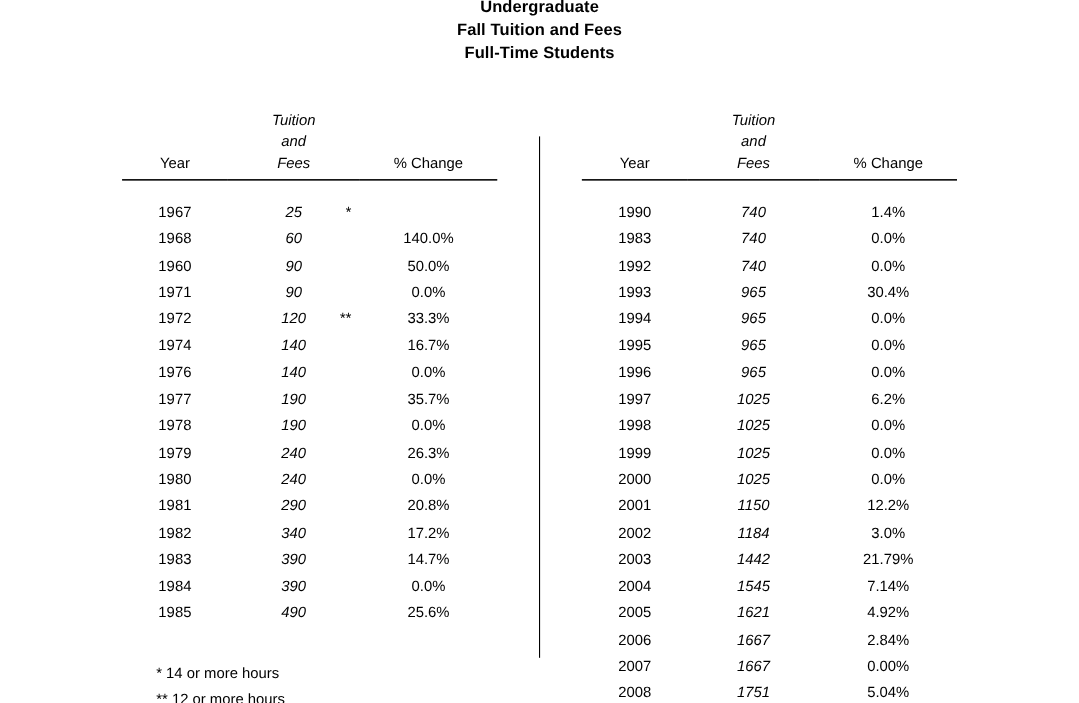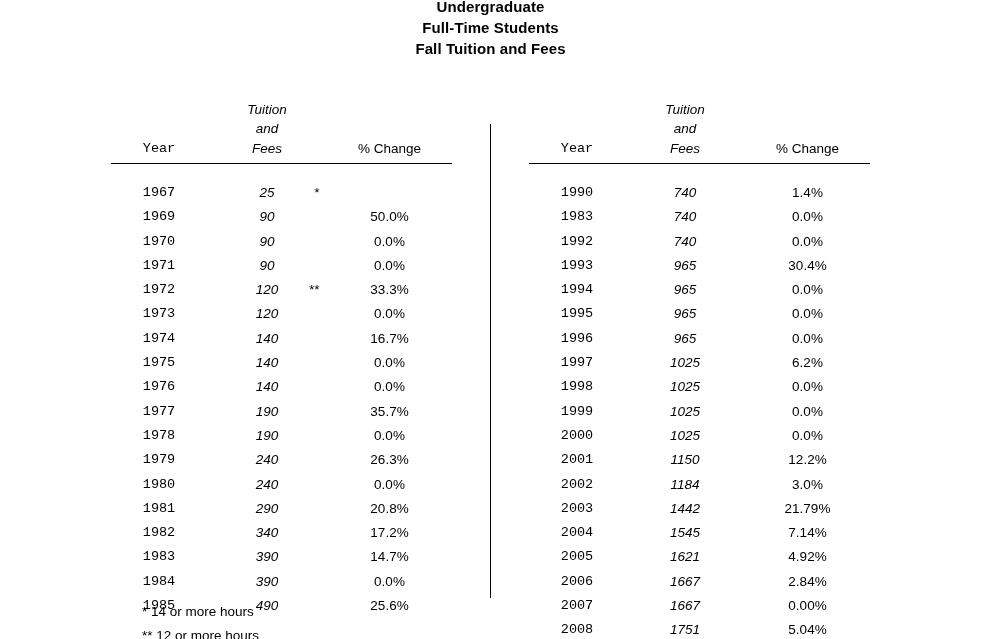--- a/index.html
+++ b/index.html
@@ -56,21 +56,21 @@
   }
   .tbl td, .tbl th {
     padding: 0;
     font-weight: normal;
     text-align: center;
     vertical-align: bottom;
     height: 24.3px;
     line-height: 24.3px;
   }
 
-  .col-year   { width: 96px; font-family: Liberation Mono, monospace; }
+  .col-year   { width: 96px; }
   .col-fees   { width: 120px; font-style: italic; }
   .col-change { width: 125px; }
 
   
   .hdr-cell {
     text-align: center;
     line-height: 19px;
     height: 19px;
   }
   .hdr-row-blank td { height: 19px; line-height: 19px; }
@@ -119,22 +119,22 @@
   }
   .footnote { white-space: nowrap; }
 </style>
 </head>
 <body>
 
 <div class="page">
 
   <div class="title-block">
     <span class="title-line first">Undergraduate</span>
+    <span class="title-line">Fall Tuition and Fees</span>
     <span class="title-line">Full-Time Students</span>
-    <span class="title-line">Fall Tuition and Fees</span>
   </div>
 
   <div class="tables-wrap">
 
     <table class="tbl">
       <thead>
         <tr class="hdr-row-blank">
           <td class="col-year hdr-cell"></td>
           <td class="col-fees hdr-cell">Tuition</td>
           <td class="col-change hdr-cell"></td>
@@ -155,53 +155,43 @@
             <td class="col-year"></td>
             <td class="col-fees"></td>
             <td class="col-change"></td>
           </tr>
           <tr>
             <td class="col-year">1967</td>
             <td class="col-fees fee-cell"><span class="fee-val">25</span><span class="fee-mark">*</span></td>
             <td class="col-change"></td>
           </tr>
           <tr>
-            <td class="col-year">1969</td>
+            <td class="col-year">1968</td>
+            <td class="col-fees fee-cell"><span class="fee-val">60</span></td>
+            <td class="col-change">140.0%</td>
+          </tr>
+          <tr>
+            <td class="col-year">1960</td>
             <td class="col-fees fee-cell"><span class="fee-val">90</span></td>
             <td class="col-change">50.0%</td>
-          </tr>
-          <tr>
-            <td class="col-year">1970</td>
-            <td class="col-fees fee-cell"><span class="fee-val">90</span></td>
-            <td class="col-change">0.0%</td>
           </tr>
           <tr>
             <td class="col-year">1971</td>
             <td class="col-fees fee-cell"><span class="fee-val">90</span></td>
             <td class="col-change">0.0%</td>
           </tr>
           <tr>
             <td class="col-year">1972</td>
             <td class="col-fees fee-cell"><span class="fee-val">120</span><span class="fee-mark">**</span></td>
             <td class="col-change">33.3%</td>
           </tr>
           <tr>
-            <td class="col-year">1973</td>
-            <td class="col-fees fee-cell"><span class="fee-val">120</span></td>
-            <td class="col-change">0.0%</td>
-          </tr>
-          <tr>
             <td class="col-year">1974</td>
             <td class="col-fees fee-cell"><span class="fee-val">140</span></td>
             <td class="col-change">16.7%</td>
-          </tr>
-          <tr>
-            <td class="col-year">1975</td>
-            <td class="col-fees fee-cell"><span class="fee-val">140</span></td>
-            <td class="col-change">0.0%</td>
           </tr>
           <tr>
             <td class="col-year">1976</td>
             <td class="col-fees fee-cell"><span class="fee-val">140</span></td>
             <td class="col-change">0.0%</td>
           </tr>
           <tr>
             <td class="col-year">1977</td>
             <td class="col-fees fee-cell"><span class="fee-val">190</span></td>
             <td class="col-change">35.7%</td>

